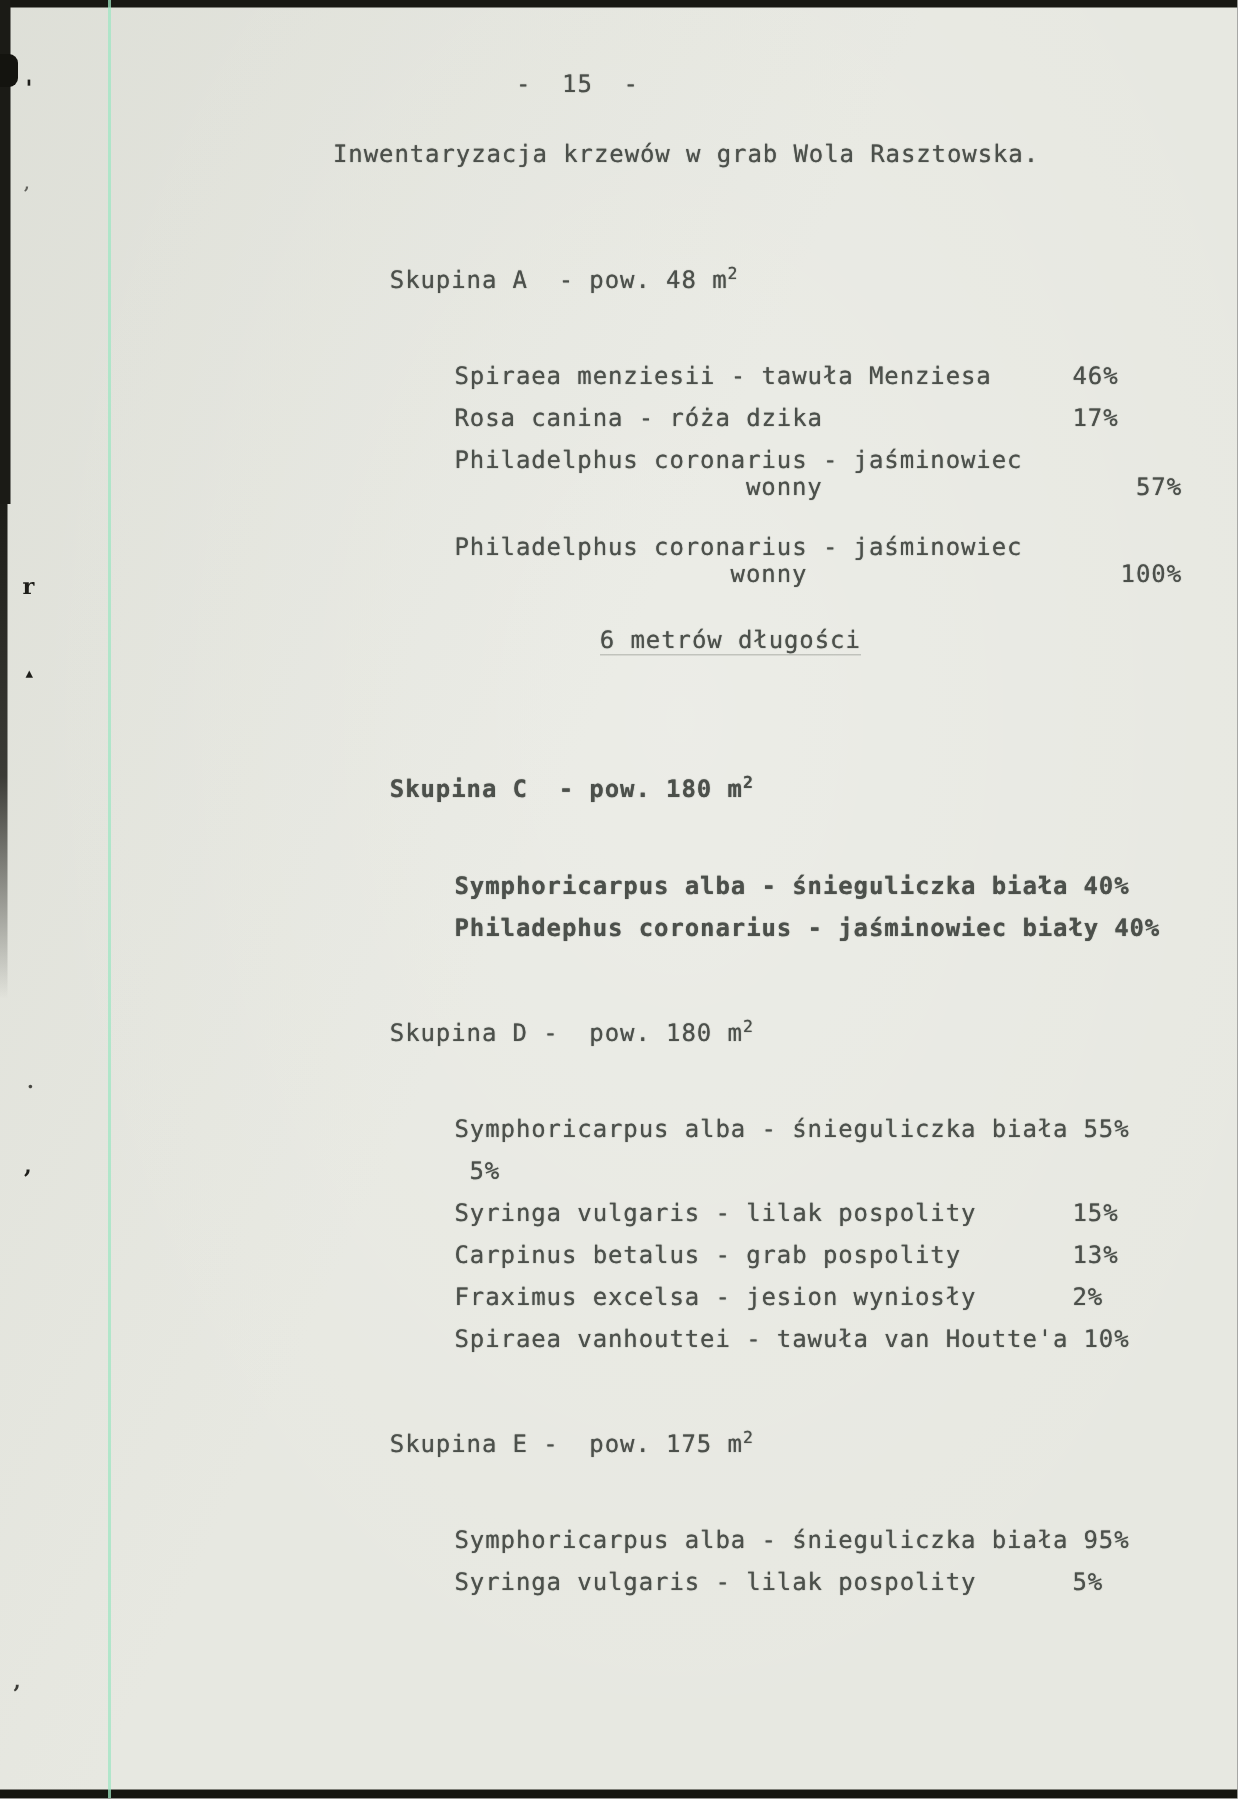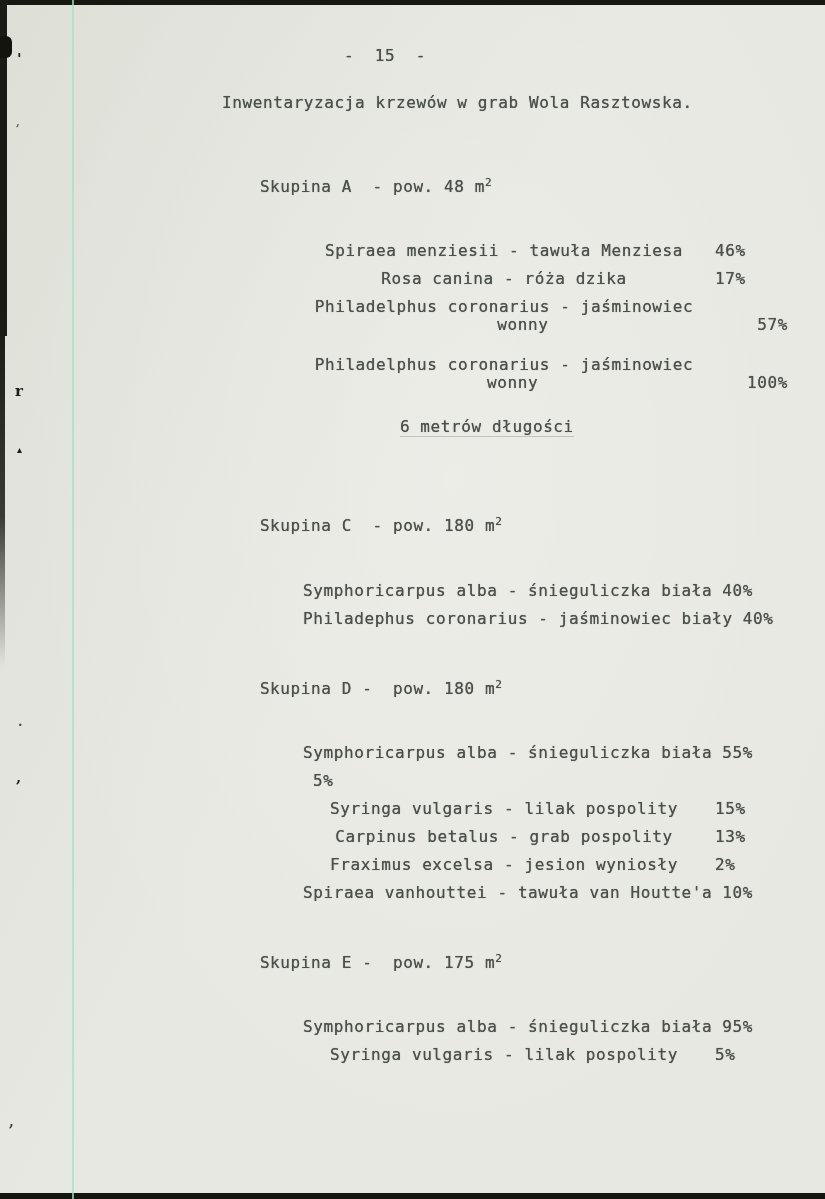--- a/index.html
+++ b/index.html
@@ -40,28 +40,28 @@
   .m7{left:9px;top:1113px;font-size:14px;opacity:.85;}
   
   .pagenum{position:absolute;left:344px;top:46px;}
   .title{position:absolute;left:222px;top:93px;}
   .content{position:absolute;left:178px;top:131px;width:610px;}
   .group{margin:0;}
   .group-header{line-height:28px;margin-top:10px;}
   .group-header sup{font-size:11px;letter-spacing:0;}
   .species-list{margin-top:8px;padding-left:125px;}
   .species-row{display:flex;line-height:28px;position:relative;}
-  .row-name{min-width:402px;text-align:center;}
+  .row-name{min-width:402px;}
   .row-pct{padding-left:10px;}
   .cont-row{margin-top:-10px;line-height:28px;display:flex;justify-content:flex-end;}
   .cont-name{min-width:402px;padding-left:152px;box-sizing:border-box;}
   .note-row{margin-top:-12px;line-height:28px;padding-left:140px;}
   .note-text{border-bottom:1px solid rgba(95,100,92,0.30);}
   
-  .gap-b{margin-top:12px;} .gap-c{margin-top:11px;} .gap-d{margin-top:6px;}
+  .gap-b{margin-top:12px;} .gap-c{margin-top:11px;font-weight:bold;} .gap-d{margin-top:6px;}
   .gap-e{margin-top:9px;}
 </style>
 </head>
 <body>
 
 <div class="page">
 
   <div class="edge-top"></div>
   <div class="edge-bottom"></div>
   <div class="edge-left-a"></div>

